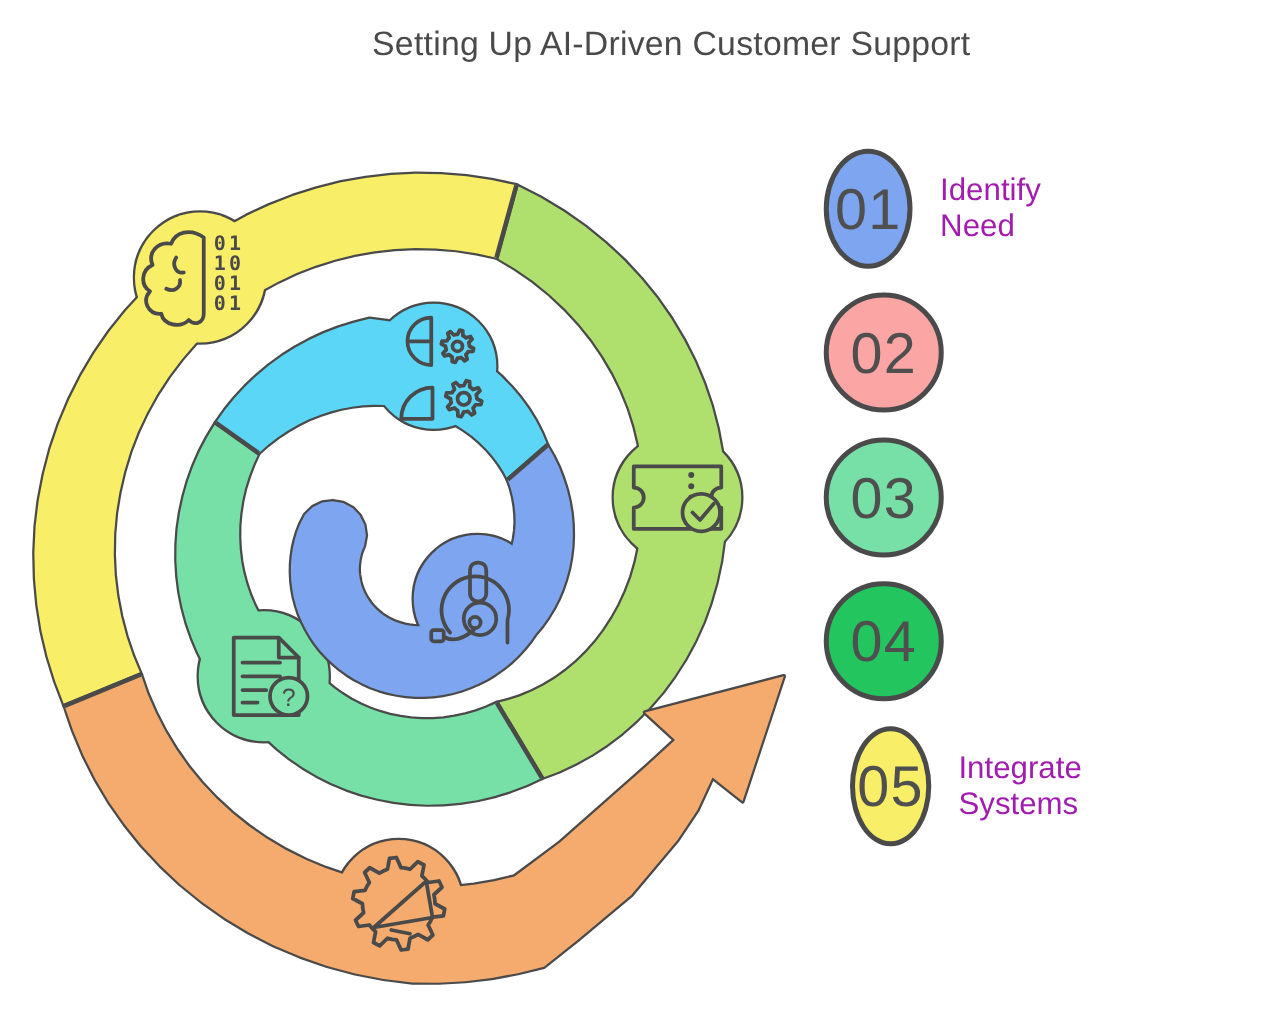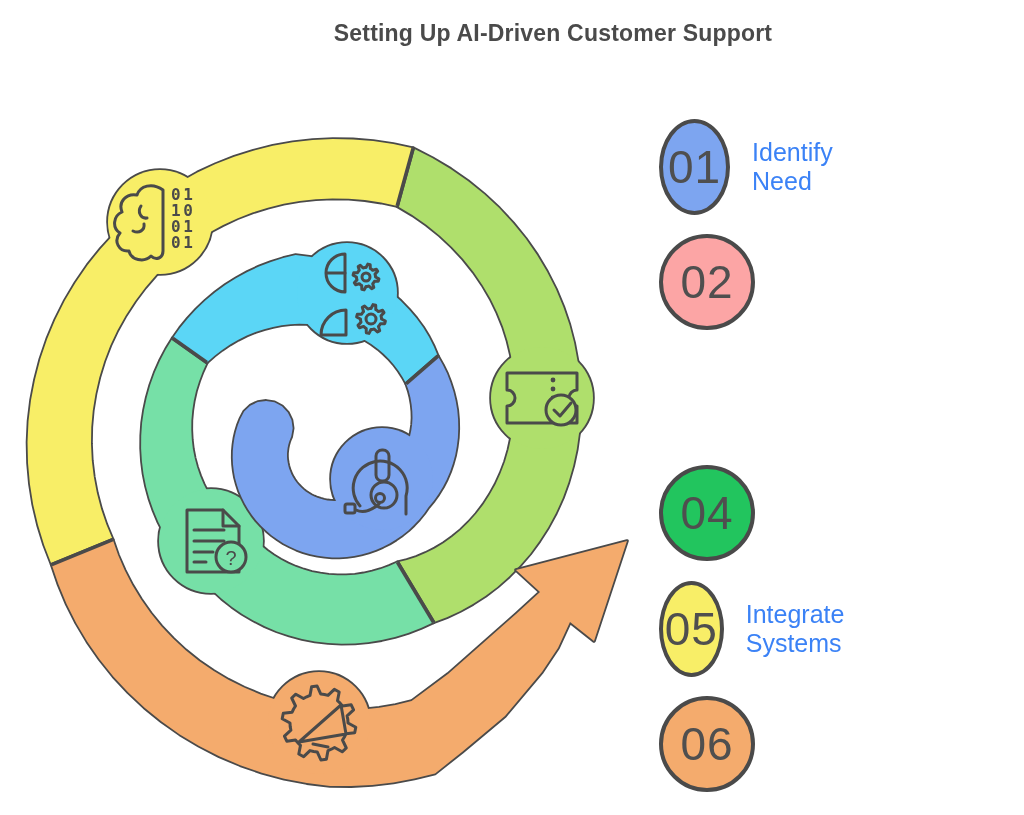--- a/index.html
+++ b/index.html
@@ -1,26 +1,26 @@
 <!DOCTYPE html>
 <html><head>
 <meta charset="utf-8">
 <style>
   html,body{margin:0;padding:0;background:#ffffff;}
   body{width:1024px;height:815px;position:relative;overflow:hidden;
        font-family:"Liberation Sans", sans-serif;}
-  .title{position:absolute;top:20px;left:82px;width:942px;text-align:center;
-         font-size:23px;font-weight:700;color:#4a4a4a;letter-spacing:.2px;}
+  .title{position:absolute;top:20px;left:66px;width:942px;text-align:center;
+         font-size:27px;font-weight:400;color:#4a4a4a;letter-spacing:.2px;}
   #spiral-container{position:absolute;top:0;left:0;width:1024px;height:815px;}
   .legend{position:absolute;top:0;left:0;}
   .legend-row{position:absolute;left:659px;display:flex;align-items:center;}
   .num-circle{width:96px;height:96px;border:4px solid #4a4a4a;border-radius:50%;
               box-sizing:border-box;display:flex;align-items:center;justify-content:center;
               font-size:46px;font-weight:300;color:#4f4f4f;letter-spacing:1px;}
-  .step-label{margin-left:22px;font-size:25px;font-weight:500;color:#3b82f6;}
+  .step-label{margin-left:22px;font-size:25px;font-weight:500;color:#a21caf;}
 </style>
 </head>
 <body>
 
 <div class="title">Setting Up AI-Driven Customer Support</div>
 
 <div id="spiral-container"><svg width="1024" height="815" viewBox="0 0 1024 815">
       <path d="M433.5,622.3L446.9,617.3L460.0,611.2L472.9,604.1L485.4,596.0L497.4,586.9L508.9,576.8L519.8,565.8L530.1,553.9L539.5,541.1L548.2,527.5L556.0,513.1L562.8,498.1L568.5,482.3L573.2,466.1L576.8,449.3L579.2,432.1L580.4,414.6L580.4,396.8L580.4,396.8L579.6,378.8L577.5,360.8L574.1,342.6L569.4,324.6L563.3,306.7L555.9,289.0L547.1,271.7L537.1,254.9L525.7,238.6L513.0,223.0L499.2,208.1L484.1,194.1L467.9,181.0L450.6,168.9L432.3,158.0L413.1,148.2L397.2,206.1L412.3,215.1L426.6,225.0L439.8,235.7L452.1,247.2L463.3,259.3L473.5,272.0L482.5,285.2L490.5,298.8L497.3,312.7L503.0,326.7L507.5,341.0L510.9,355.2L513.3,369.4L514.5,383.5L514.7,397.3L513.9,410.9L513.9,410.9L513.0,424.1L511.2,437.0L508.5,449.5L505.0,461.6L500.6,473.1L495.5,484.2L489.7,494.6L483.3,504.4L476.3,513.6L468.7,522.1L460.8,529.8L452.4,536.7L443.7,543.0L434.7,548.4L425.5,553.0L416.2,556.9L406.8,560.0L397.5,562.3Z" fill="#AFDF6C" stroke="#4a4a4a" stroke-width="3.6" stroke-linejoin="round"></path>
       <circle cx="542" cy="398" r="51" fill="#AFDF6C" stroke="#4a4a4a" stroke-width="3.6"></circle>
       <path d="M433.5,622.3L446.9,617.3L460.0,611.2L472.9,604.1L485.4,596.0L497.4,586.9L508.9,576.8L519.8,565.8L530.1,553.9L539.5,541.1L548.2,527.5L556.0,513.1L562.8,498.1L568.5,482.3L573.2,466.1L576.8,449.3L579.2,432.1L580.4,414.6L580.4,396.8L580.4,396.8L579.6,378.8L577.5,360.8L574.1,342.6L569.4,324.6L563.3,306.7L555.9,289.0L547.1,271.7L537.1,254.9L525.7,238.6L513.0,223.0L499.2,208.1L484.1,194.1L467.9,181.0L450.6,168.9L432.3,158.0L413.1,148.2L397.2,206.1L412.3,215.1L426.6,225.0L439.8,235.7L452.1,247.2L463.3,259.3L473.5,272.0L482.5,285.2L490.5,298.8L497.3,312.7L503.0,326.7L507.5,341.0L510.9,355.2L513.3,369.4L514.5,383.5L514.7,397.3L513.9,410.9L513.9,410.9L513.0,424.1L511.2,437.0L508.5,449.5L505.0,461.6L500.6,473.1L495.5,484.2L489.7,494.6L483.3,504.4L476.3,513.6L468.7,522.1L460.8,529.8L452.4,536.7L443.7,543.0L434.7,548.4L425.5,553.0L416.2,556.9L406.8,560.0L397.5,562.3Z" fill="#AFDF6C"></path>
@@ -103,24 +103,24 @@
 
 <div class="legend">
   <div class="legend-row" style="top:119px">
     <div class="num-circle" style="background: rgb(125, 165, 240);">01</div>
     <div class="step-label">Identify Need</div>
   </div>
   <div class="legend-row" style="top:234px">
     <div class="num-circle" style="background: #fca5a5;">02</div>
   </div>
   <div class="legend-row" style="top:350px">
+    <div class="num-circle" style="background: rgb(118, 224, 167);">03</div>
   </div>
   <div class="legend-row" style="top:465px">
     <div class="num-circle" style="background: #22c55e;">04</div>
   </div>
   <div class="legend-row" style="top:581px">
-    <div class="num-circle" style="background: rgb(248, 238, 103);">05</div>
+    <div class="num-circle" style="background: rgb(248, 238, 103); margin-left: 21px;">05</div>
     <div class="step-label">Integrate Systems</div>
   </div>
   <div class="legend-row" style="top:696px">
-    <div class="num-circle" style="background: rgb(244, 171, 109);">06</div>
   </div>
 </div>
 
 </body></html>

